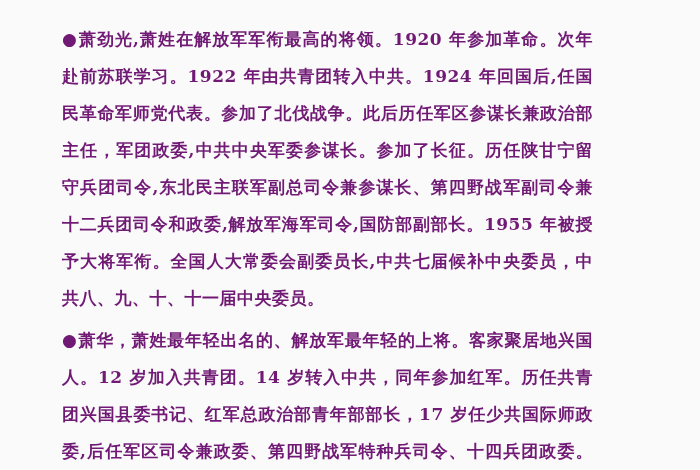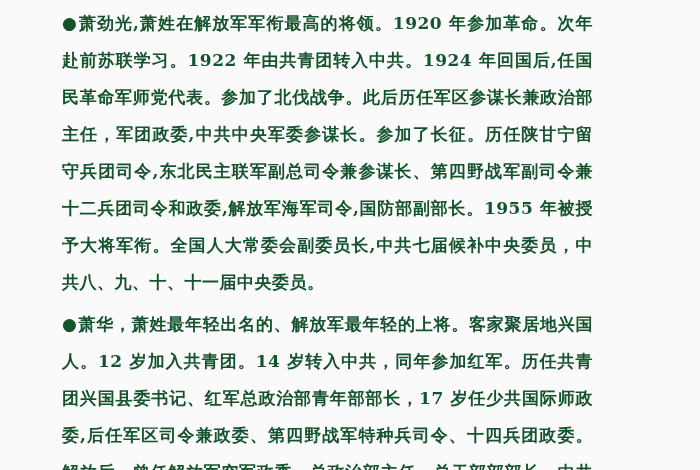--- a/index.html
+++ b/index.html
@@ -9,28 +9,28 @@
   body {
     width: 700px;
     height: 470px;
     overflow: hidden;
     background: #fbfafa;
   }
   .page {
     box-sizing: border-box;
     width: 596px;
     height: 470px;
-    padding: 5px 3px 0 62px;
+    padding: 21px 3px 0 62px;
     overflow: hidden;
     font-family: "DejaVu Serif", "Liberation Serif", serif;
     font-weight: 700;
     font-size: 17px;
     line-height: 37px;
     letter-spacing: 0.5px;
-    color: #14532d;
+    color: #701a75;
     text-align: justify;
   }
   .para {
     margin: 0 0 5px 0;
   }
   .bullet {
     margin-right: 1px;
   }
 </style>
 </head>

